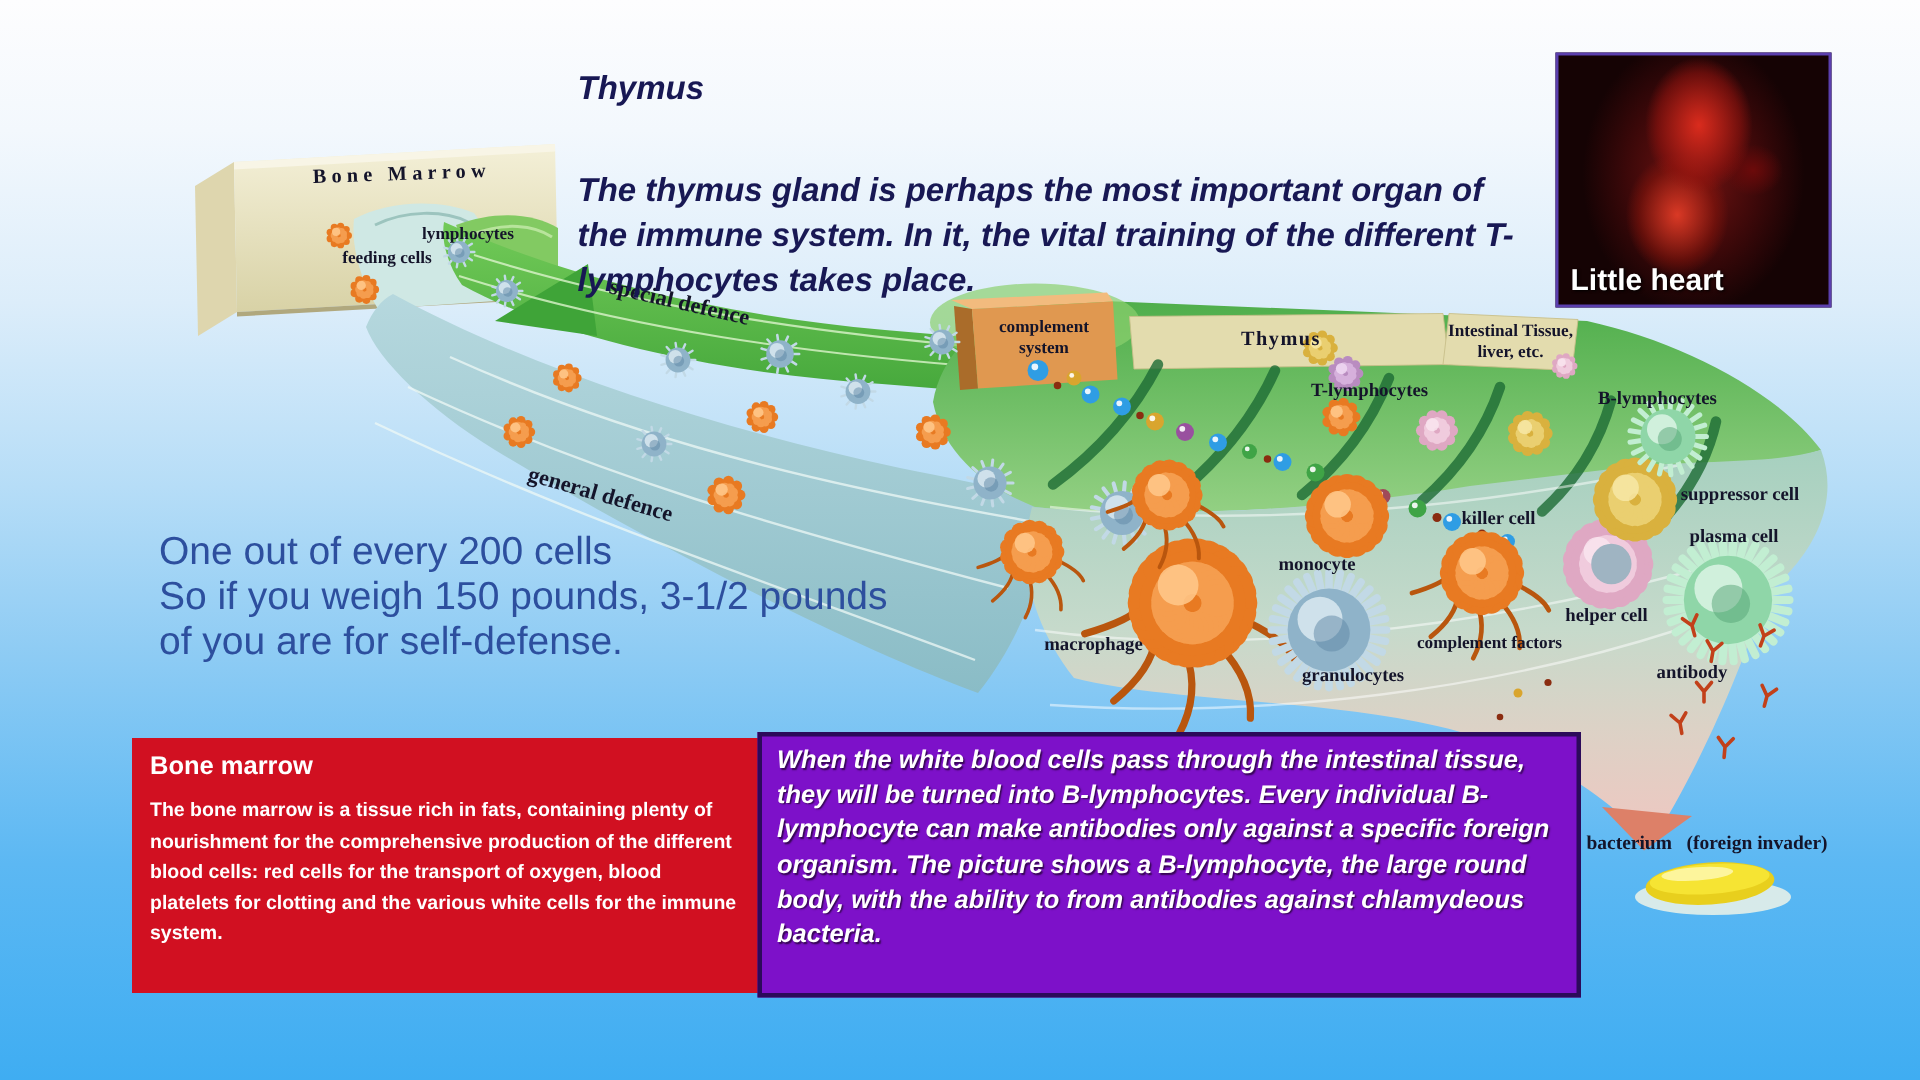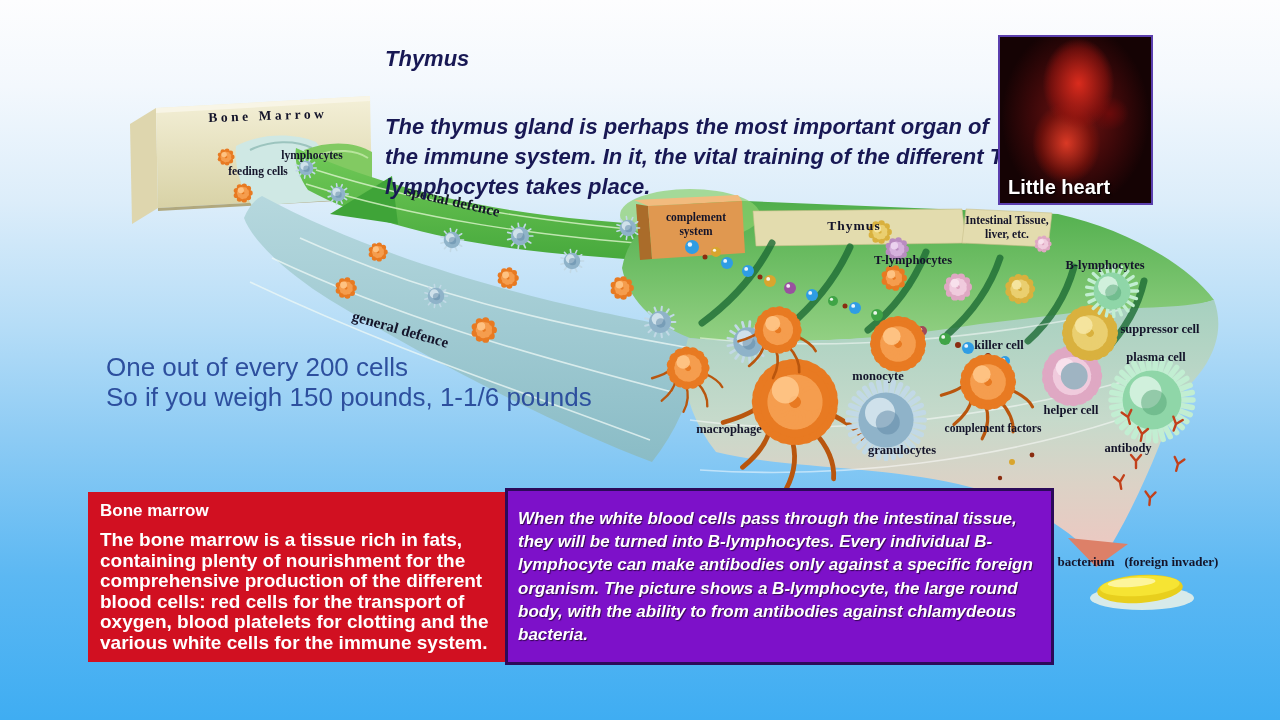--- a/index.html
+++ b/index.html
@@ -9,34 +9,34 @@
     background:linear-gradient(180deg,#fdfdfe 0%,#f3f8fd 12%,#dcedfa 28%,#b6ddf7 45%,#8fccf4 60%,#5cb8f3 80%,#3fadf2 100%)}
   svg.diagram{position:absolute;left:0;top:0}
   .lbl{font-family:"Liberation Serif",serif;font-weight:bold;fill:#14142a;text-anchor:middle}
   .groove{stroke:#1d6b35;stroke-width:7;fill:none;opacity:.8;stroke-linecap:round}
   .warc{stroke:#ffffff;fill:none;opacity:.5;stroke-width:1.6}
   .bline{stroke:#eef8f6;fill:none;stroke-width:1.6;opacity:.75}
   .gline{stroke:#dcf4cc;fill:none;stroke-width:1.4;opacity:.8}
   .thymus-block{position:absolute;left:385px;top:46px;color:#181854;font-weight:bold;font-style:italic}
   .thymus-title{font-size:22px}
   .thymus-body{margin-top:40px;font-size:22px;line-height:30px;width:625px}
-  .little-heart{position:absolute;left:998px;top:35px;width:155px;height:170px;border:2px solid #5b3fae;
+  .little-heart{position:absolute;left:1037px;top:35px;width:184px;height:170px;border:2px solid #5b3fae;
     background:
       radial-gradient(ellipse 46px 58px at 52% 28%,rgba(225,45,30,.95),rgba(150,20,15,.55) 60%,rgba(0,0,0,0) 78%),
       radial-gradient(ellipse 44px 52px at 44% 64%,rgba(232,62,40,.9),rgba(140,22,12,.5) 58%,rgba(0,0,0,0) 78%),
       radial-gradient(ellipse 28px 24px at 72% 46%,rgba(110,10,10,.95),rgba(0,0,0,0) 72%),
       radial-gradient(ellipse 74px 92px at 50% 48%,#741312 0%,#3a0809 62%,#150304 100%);
     background-color:#120203}
   .lh-caption{position:absolute;left:8px;bottom:4px;color:#fff;font-weight:bold;font-size:20px;text-shadow:1px 1px 2px #000}
   .stat-block{position:absolute;left:106px;top:352px;color:#2d4f9e;font-size:26px;line-height:30px}
   .red-box{position:absolute;left:88px;top:492px;width:419px;height:170px;background:#d11021;color:#fff;padding:9px 12px 6px 12px}
   .red-title{font-size:17px;font-weight:bold;line-height:20px}
-  .red-body{margin-top:9px;font-size:19px;font-weight:bold;line-height:20.5px}
+  .red-body{margin-top:9px;font-size:13px;font-weight:bold;line-height:20.5px}
   .purple-box{position:absolute;left:505px;top:488px;width:549px;height:177px;background:#7d11c9;border:3px solid #2c0a5a;
-    color:#fff;font-weight:bold;font-style:italic;font-size:17px;line-height:23.2px;padding:16px 10px;
+    color:#fff;font-weight:bold;font-style:italic;font-size:17px;line-height:23.2px;padding:4px 10px;
     text-shadow:1px 1px 1px rgba(40,5,60,.85)}
 </style>
 </head>
 <body>
 
 <div class="slide">
 
   <svg class="diagram" width="1280" height="720" viewBox="0 0 1280 720">
     <defs>
       <linearGradient id="bmF" x1="0" y1="0" x2="0" y2="1">
@@ -1020,21 +1020,22 @@
     <div class="thymus-title">Thymus</div>
     <div class="thymus-body">The thymus gland is perhaps the most important organ of the immune system. In it, the vital training of the different T-lymphocytes takes place.</div>
   </div>
 
   <div class="little-heart">
     <div class="lh-caption">Little heart</div>
   </div>
 
   <div class="stat-block">
     <div>One out of every 200 cells</div>
-    <div>So if you weigh 150 pounds, 1-1/6 pounds</div>
+    <div>So if you weigh 150 pounds, 3-1/2 pounds</div>
+    <div>of you are for self-defense.</div>
   </div>
 
   <div class="red-box">
     <div class="red-title">Bone marrow</div>
     <div class="red-body">The bone marrow is a tissue rich in fats, containing plenty of nourishment for the comprehensive production of the different blood cells: red cells for the transport of oxygen, blood platelets for clotting and the various white cells for the immune system.</div>
   </div>
 
   <div class="purple-box">
     <span>When the white blood cells pass through the intestinal tissue, they will be turned  into B-lymphocytes. Every individual B-lymphocyte can make antibodies only against a specific foreign organism. The picture shows a B-lymphocyte, the large round body, with the ability to from antibodies against chlamydeous bacteria.</span>
   </div>

